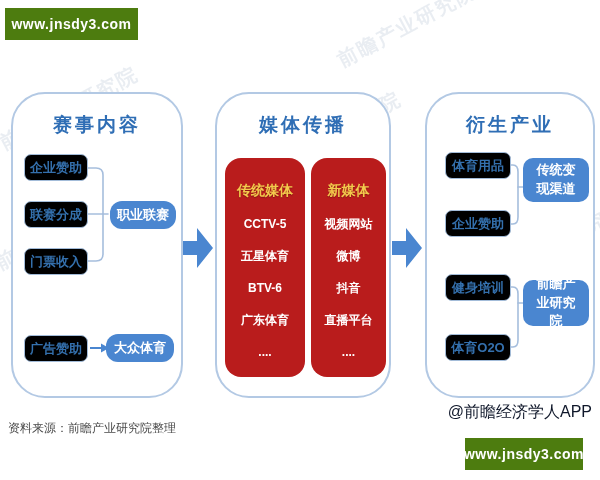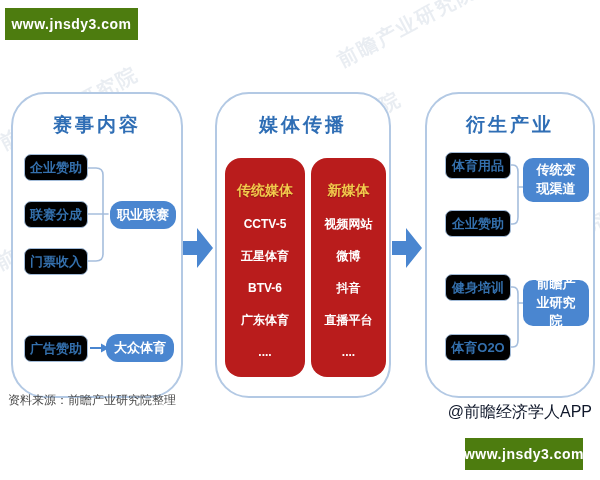--- a/index.html
+++ b/index.html
@@ -56,21 +56,21 @@
   .media-col-2{left:94px;width:75px;}
   .col-header{
     margin-top:24px;font-size:14px;font-weight:bold;color:#f2c94c;
     text-shadow:0 1px 1px rgba(0,0,0,0.25);
   }
   .col-item{margin-top:17px;font-size:12px;font-weight:bold;color:#fff;line-height:15px;}
   
   .connector-svg{position:absolute;left:0;top:0;pointer-events:none;}
   .big-arrow{position:absolute;width:30px;height:40px;}
   
-  .source-note{position:absolute;left:8px;top:392px;font-size:12px;color:#4a4a4a;}
+  .source-note{position:absolute;left:8px;top:420px;font-size:12px;color:#4a4a4a;}
   .credit-note{position:absolute;right:8px;top:402px;font-size:16px;color:#0f172a;}
   
   .wm{
     position:absolute;font-size:20px;font-weight:bold;color:rgba(125,150,180,0.17);
     transform:rotate(-28deg);white-space:nowrap;pointer-events:none;letter-spacing:2px;
   }
 </style>
 </head>
 <body>
 

